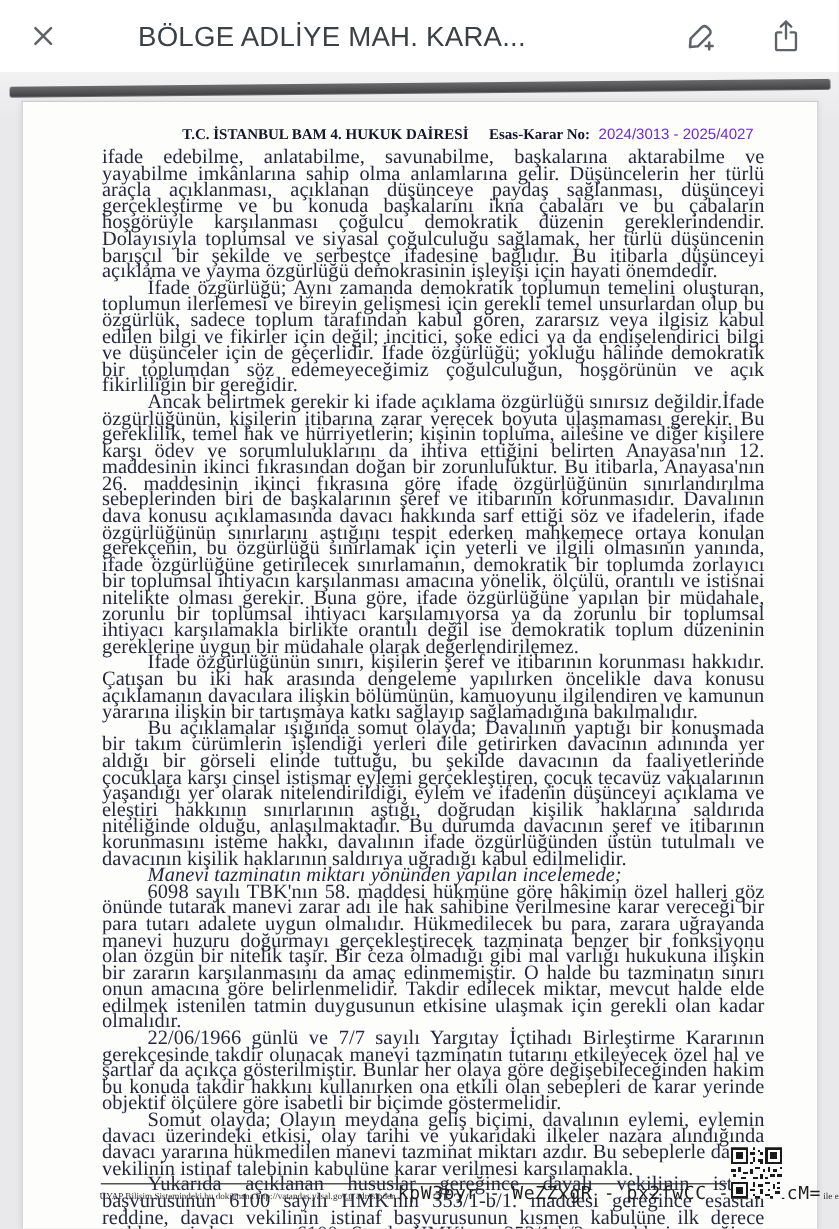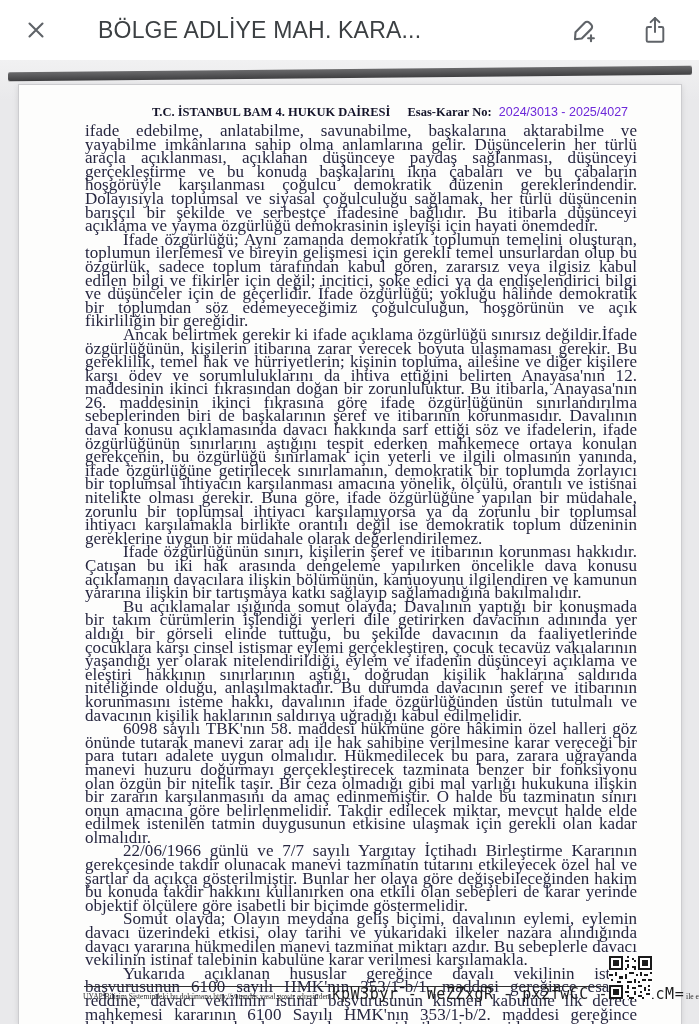--- a/index.html
+++ b/index.html
@@ -5,21 +5,21 @@
   * { margin:0; padding:0; box-sizing:border-box; }
   html,body { width:699px; height:1024px; overflow:hidden; background:#e9e9eb;
               font-family:"Liberation Sans", sans-serif; }
 
   
   .app-bar { height:60px; background:#ffffff; display:flex; align-items:center;
              padding:0 26px 0 20px; }
   .icon-btn { background:none; border:none; padding:4px; cursor:pointer;
               display:flex; align-items:center; justify-content:center; }
   .icon-btn svg { display:block; }
-  .app-title { flex:1; margin-left:46px; font-size:23px; letter-spacing:.2px;
+  .app-title { flex:1; margin-left:63px; font-size:23px; letter-spacing:.2px;
                color:#3c4043; white-space:nowrap; overflow:hidden; }
   .right-icons { display:flex; gap:34px; }
 
   
   .viewer { position:relative; height:964px;
             background:linear-gradient(#f1f1f2, #e9e9eb 40px); }
   .scan-edge { position:absolute; left:8px; right:7px; top:9px; height:9px;
                background:linear-gradient(#6a6a6c,#3f3f41); border-radius:2px;
                transform:rotate(-0.55deg); filter:blur(0.4px); }
 
@@ -97,20 +97,21 @@
       <span class="case-label">Esas-Karar No:</span>
       <span class="case-no">2024/3013 - 2025/4027</span>
     </div>
 
     <div class="doc-body">
         <p class="noindent">ifade edebilme, anlatabilme, savunabilme, başkalarına aktarabilme ve yayabilme imkânlarına sahip olma anlamlarına gelir. Düşüncelerin her türlü araçla açıklanması, açıklanan düşünceye paydaş sağlanması, düşünceyi gerçekleştirme ve bu konuda başkalarını ikna çabaları ve bu çabaların hoşgörüyle karşılanması çoğulcu demokratik düzenin gereklerindendir. Dolayısıyla toplumsal ve siyasal çoğulculuğu sağlamak, her türlü düşüncenin barışçıl bir şekilde ve serbestçe ifadesine bağlıdır. Bu itibarla düşünceyi açıklama ve yayma özgürlüğü demokrasinin işleyişi için hayati önemdedir.</p>
         <p class="indent">İfade özgürlüğü; Aynı zamanda demokratik toplumun temelini oluşturan, toplumun ilerlemesi ve bireyin gelişmesi için gerekli temel unsurlardan olup bu özgürlük, sadece toplum tarafından kabul gören, zararsız veya ilgisiz kabul edilen bilgi ve fikirler için değil; incitici, şoke edici ya da endişelendirici bilgi ve düşünceler için de geçerlidir. İfade özgürlüğü; yokluğu hâlinde demokratik bir toplumdan söz edemeyeceğimiz çoğulculuğun, hoşgörünün ve açık fikirliliğin bir gereğidir.</p>
         <p class="indent">Ancak belirtmek gerekir ki ifade açıklama özgürlüğü sınırsız değildir.İfade özgürlüğünün, kişilerin itibarına zarar verecek boyuta ulaşmaması gerekir. Bu gereklilik, temel hak ve hürriyetlerin; kişinin topluma, ailesine ve diğer kişilere karşı ödev ve sorumluluklarını da ihtiva ettiğini belirten Anayasa'nın 12. maddesinin ikinci fıkrasından doğan bir zorunluluktur. Bu itibarla, Anayasa'nın 26. maddesinin ikinci fıkrasına göre ifade özgürlüğünün sınırlandırılma sebeplerinden biri de başkalarının şeref ve itibarının korunmasıdır. Davalının dava konusu açıklamasında davacı hakkında sarf ettiği söz ve ifadelerin, ifade özgürlüğünün sınırlarını aştığını tespit ederken mahkemece ortaya konulan gerekçenin, bu özgürlüğü sınırlamak için yeterli ve ilgili olmasının yanında, ifade özgürlüğüne getirilecek sınırlamanın, demokratik bir toplumda zorlayıcı bir toplumsal ihtiyacın karşılanması amacına yönelik, ölçülü, orantılı ve istisnai nitelikte olması gerekir. Buna göre, ifade özgürlüğüne yapılan bir müdahale, zorunlu bir toplumsal ihtiyacı karşılamıyorsa ya da zorunlu bir toplumsal ihtiyacı karşılamakla birlikte orantılı değil ise demokratik toplum düzeninin gereklerine uygun bir müdahale olarak değerlendirilemez.</p>
         <p class="indent">İfade özgürlüğünün sınırı, kişilerin şeref ve itibarının korunması hakkıdır. Çatışan bu iki hak arasında dengeleme yapılırken öncelikle dava konusu açıklamanın davacılara ilişkin bölümünün, kamuoyunu ilgilendiren ve kamunun yararına ilişkin bir tartışmaya katkı sağlayıp sağlamadığına bakılmalıdır.</p>
         <p class="indent">Bu açıklamalar ışığında somut olayda; Davalının yaptığı bir konuşmada bir takım cürümlerin işlendiği yerleri dile getirirken davacının adınında yer aldığı bir görseli elinde tuttuğu,  bu şekilde davacının da  faaliyetlerinde çocuklara karşı cinsel istismar eylemi gerçekleştiren, çocuk tecavüz vakıalarının yaşandığı yer olarak nitelendirildiği,  eylem ve ifadenin  düşünceyi açıklama ve eleştiri hakkının sınırlarının aştığı, doğrudan kişilik haklarına saldırıda niteliğinde olduğu, anlaşılmaktadır. Bu durumda davacının şeref ve itibarının korunmasını isteme hakkı, davalının ifade özgürlüğünden üstün tutulmalı ve davacının kişilik haklarının saldırıya uğradığı kabul edilmelidir.</p>
+        <p class="heading">Manevi tazminatın miktarı yönünden yapılan incelemede;</p>
         <p class="indent">6098 sayılı TBK'nın 58. maddesi hükmüne göre hâkimin özel halleri göz önünde tutarak manevi zarar adı ile hak sahibine verilmesine karar vereceği bir para tutarı adalete uygun olmalıdır. Hükmedilecek bu para, zarara uğrayanda manevi huzuru doğurmayı gerçekleştirecek tazminata benzer bir fonksiyonu olan özgün bir nitelik taşır. Bir ceza olmadığı gibi mal varlığı hukukuna ilişkin bir zararın karşılanmasını da amaç edinmemiştir. O halde bu tazminatın sınırı onun amacına göre belirlenmelidir. Takdir edilecek miktar, mevcut halde elde edilmek istenilen tatmin duygusunun etkisine ulaşmak için gerekli olan kadar olmalıdır.</p>
         <p class="indent">22/06/1966 günlü ve 7/7 sayılı Yargıtay İçtihadı Birleştirme Kararının gerekçesinde takdir olunacak manevi tazminatın tutarını etkileyecek özel hal ve şartlar da açıkça gösterilmiştir. Bunlar her olaya göre değişebileceğinden hakim bu konuda takdir hakkını kullanırken ona etkili olan sebepleri de karar yerinde objektif ölçülere göre isabetli bir biçimde göstermelidir.</p>
         <p class="indent">Somut olayda; Olayın meydana geliş biçimi, davalının eylemi, eylemin davacı üzerindeki etkisi, olay tarihi ve yukarıdaki ilkeler nazara alındığında davacı yararına hükmedilen manevi tazminat miktarı azdır. Bu sebeplerle davacı vekilinin istinaf talebinin kabulüne karar verilmesi karşılamakla.</p>
         <p class="indent">Yukarıda açıklanan hususlar gereğince davalı  vekilinin istinaf başvurusunun 6100 sayılı HMK'nın 353/1-b/1. maddesi gereğince esastan reddine, davacı vekilinin istinaf başvurusunun kısmen kabulüne ilk derece mahkemesi kararının 6100 Sayılı HMK'nın 353/1-b/2. maddesi gereğince kaldırılmasına ancak bu yanılgının giderilmesi yeniden yargılamayı gerektirmediğinden, davanın kısmen kabulüne, 30.000,00 TL manevi tazminatın 11/12/2022 tarihi itibariyle işleyecek yasal faiziyle birlikte davalıdan tahsiliyle davacıya verilmesine fazlaya ilişkin talebin reddi yönünde yeniden karar verilmesi gerektiği kanaat ve</p>
       </div>
 
     <div class="footer-rule"></div>
     <div class="footer-text">
       <span>UYAP Bilişim Sistemindeki bu dokümana http://vatandas.yasal.gov.tr adresinden</span>
       <span class="code">kpW3byr - WeZZxgR - px2fwCC - ss7lcM=</span>

